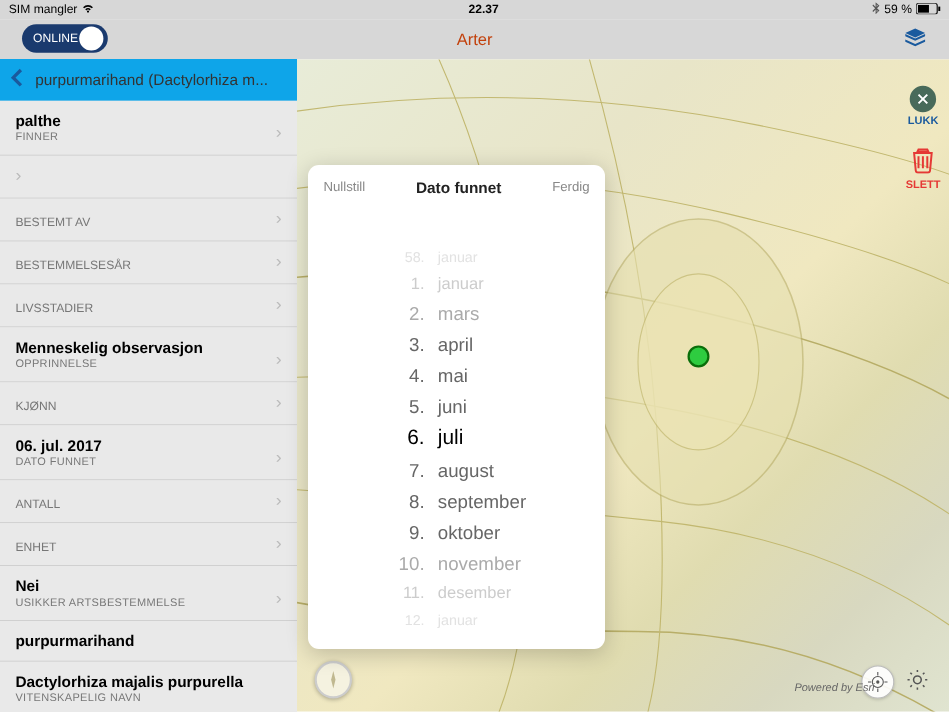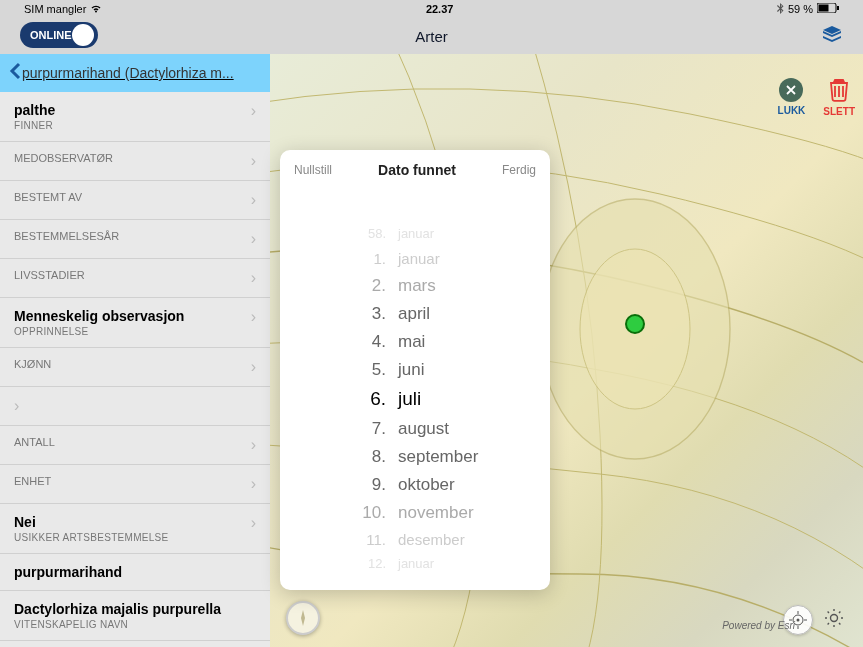--- a/index.html
+++ b/index.html
@@ -1,39 +1,39 @@
 <!DOCTYPE html>
 <html><head>
 <meta charset="utf-8">
 <style>
 * { box-sizing: border-box; margin: 0; padding: 0; font-family: -apple-system, Helvetica, Arial, sans-serif; }
 html, body { width: 863px; height: 647px; overflow: hidden; }
-.status-bar { height: 18px; background: #d7d7d7; display: flex; align-items: center; padding: 0 24px; font-size: 11px; justify-content: space-between; }
+.status-bar { height: 18px; background: #d7d7d7; display: flex; align-items: center; padding: 0 8px; font-size: 11px; justify-content: space-between; }
 .status-left, .status-right { display: flex; align-items: center; gap: 4px; }
 .header { height: 36px; background: #d7d7d7; display: flex; align-items: center; justify-content: center; position: relative; }
-.header-title { font-size: 15px; font-weight: 500; color: #0f172a; }
+.header-title { font-size: 15px; font-weight: 500; color: #c2410c; }
 .online-toggle { position: absolute; left: 20px; top: 4px; width: 78px; height: 26px; background: #1a3a6e; border-radius: 13px; display: flex; align-items: center; padding: 0 4px; }
-.online-label { color: #fff; font-size: 11px; font-weight: 700; margin-left: 6px; }
+.online-label { color: #fff; font-size: 11px; font-weight: 400; margin-left: 6px; }
 .toggle-knob { width: 22px; height: 22px; background: #fff; border-radius: 50%; margin-left: auto; }
 .layers-icon { position: absolute; right: 20px; top: 6px; width: 22px; height: 22px; }
 .main { display: flex; height: 593px; }
 .sidebar { width: 270px; background: #e9e9e9; overflow-y: auto; }
-.breadcrumb { height: 38px; background: #7dd3fc; display: flex; align-items: center; padding: 0 8px; gap: 0; text-decoration: underline; }
+.breadcrumb { height: 38px; background: #0ea5e9; display: flex; align-items: center; padding: 0 8px; gap: 10px; }
 .back-arrow { color: #1a5a9e; }
 .breadcrumb-text { font-size: 14px; color: #333; white-space: nowrap; overflow: hidden; text-overflow: ellipsis; flex: 1; }
-.list-item { border-bottom: 1px solid #d0d0d0; padding: 10px 14px; display: flex; align-items: flex-start; justify-content: space-between; background: #e9e9e9; }
+.list-item { border-bottom: 1px solid #d0d0d0; padding: 10px 14px; display: flex; align-items: flex-end; justify-content: space-between; background: #e9e9e9; }
 .list-item .content { flex: 1; }
 .list-item .primary { font-size: 14px; color: #000; font-weight: 600; }
 .list-item .secondary { font-size: 10px; color: #777; text-transform: uppercase; margin-top: 2px; letter-spacing: 0.3px; }
 .list-item.simple .primary { font-weight: 400; font-size: 11px; color: #777; text-transform: uppercase; }
 .chevron { color: #bbb; font-size: 16px; }
 .map-area { flex: 1; position: relative; background: linear-gradient(135deg, #e8ecd8 0%, #e8e5c8 30%, #f0e8c0 55%, #e0dcb0 70%, #d8d8c0 85%, #e0e4d0 100%); }
 .map-area svg.topo { position: absolute; inset: 0; width: 100%; height: 100%; }
 .marker { position: absolute; left: 355px; top: 260px; width: 20px; height: 20px; background: #2ecc40; border: 2px solid #0a6e0a; border-radius: 50%; }
-.right-toolbar { position: absolute; right: 8px; top: 24px; display: flex; flex-direction: row; align-items: flex-start; gap: 18px; }
+.right-toolbar { position: absolute; right: 8px; top: 24px; display: flex; flex-direction: column; align-items: center; gap: 18px; }
 .tool-btn { display: flex; flex-direction: column; align-items: center; cursor: pointer; }
 .tool-btn .circle { width: 24px; height: 24px; border-radius: 50%; display: flex; align-items: center; justify-content: center; margin-bottom: 3px; }
 .tool-btn .label { font-size: 10px; font-weight: 600; }
 .close-circ { background: #486a5a; color: #fff; }
 .trash-icon { color: #e53935; }
 .bottom-controls { position: absolute; bottom: 12px; right: 18px; display: flex; gap: 10px; align-items: center; }
 .ctrl-circle { width: 30px; height: 30px; background: rgba(255,255,255,0.9); border: 1px solid #bbb; border-radius: 50%; display: flex; align-items: center; justify-content: center; box-shadow: 0 1px 3px rgba(0,0,0,0.2); }
 .compass { position: absolute; bottom: 12px; left: 16px; width: 34px; height: 34px; background: #f5f2e0; border: 2px solid #ccc; border-radius: 50%; box-shadow: 0 1px 4px rgba(0,0,0,0.3); display:flex; align-items:center; justify-content:center; }
 .esri { position: absolute; bottom: 16px; right: 68px; font-size: 10px; color: #666; font-style: italic; }
 .date-modal { position: absolute; left: 10px; top: 96px; width: 270px; height: 440px; background: #fff; border-radius: 10px; box-shadow: 0 4px 20px rgba(0,0,0,0.2); display: flex; flex-direction: column; gap: 19px; }
@@ -106,23 +106,20 @@
     </div>
     <div id="sidebar-list">
         <div class="list-item">
           <div class="content">
             <div class="primary">palthe</div>
             <div class="secondary">FINNER</div>
           </div>
           <span class="chevron">›</span>
         </div>
         <div class="list-item simple">
-          <div class="content">
-            <div class="primary">MEDOBSERVATØR</div>
-          </div>
           <span class="chevron">›</span>
         </div>
         <div class="list-item simple">
           <div class="content">
             <div class="primary">BESTEMT AV</div>
           </div>
           <span class="chevron">›</span>
         </div>
         <div class="list-item simple">
           <div class="content">
@@ -143,20 +140,24 @@
           </div>
           <span class="chevron">›</span>
         </div>
         <div class="list-item simple">
           <div class="content">
             <div class="primary">KJØNN</div>
           </div>
           <span class="chevron">›</span>
         </div>
         <div class="list-item">
+          <div class="content">
+            <div class="primary">06. jul. 2017</div>
+            <div class="secondary">DATO FUNNET</div>
+          </div>
           <span class="chevron">›</span>
         </div>
         <div class="list-item simple">
           <div class="content">
             <div class="primary">ANTALL</div>
           </div>
           <span class="chevron">›</span>
         </div>
         <div class="list-item simple">
           <div class="content">

